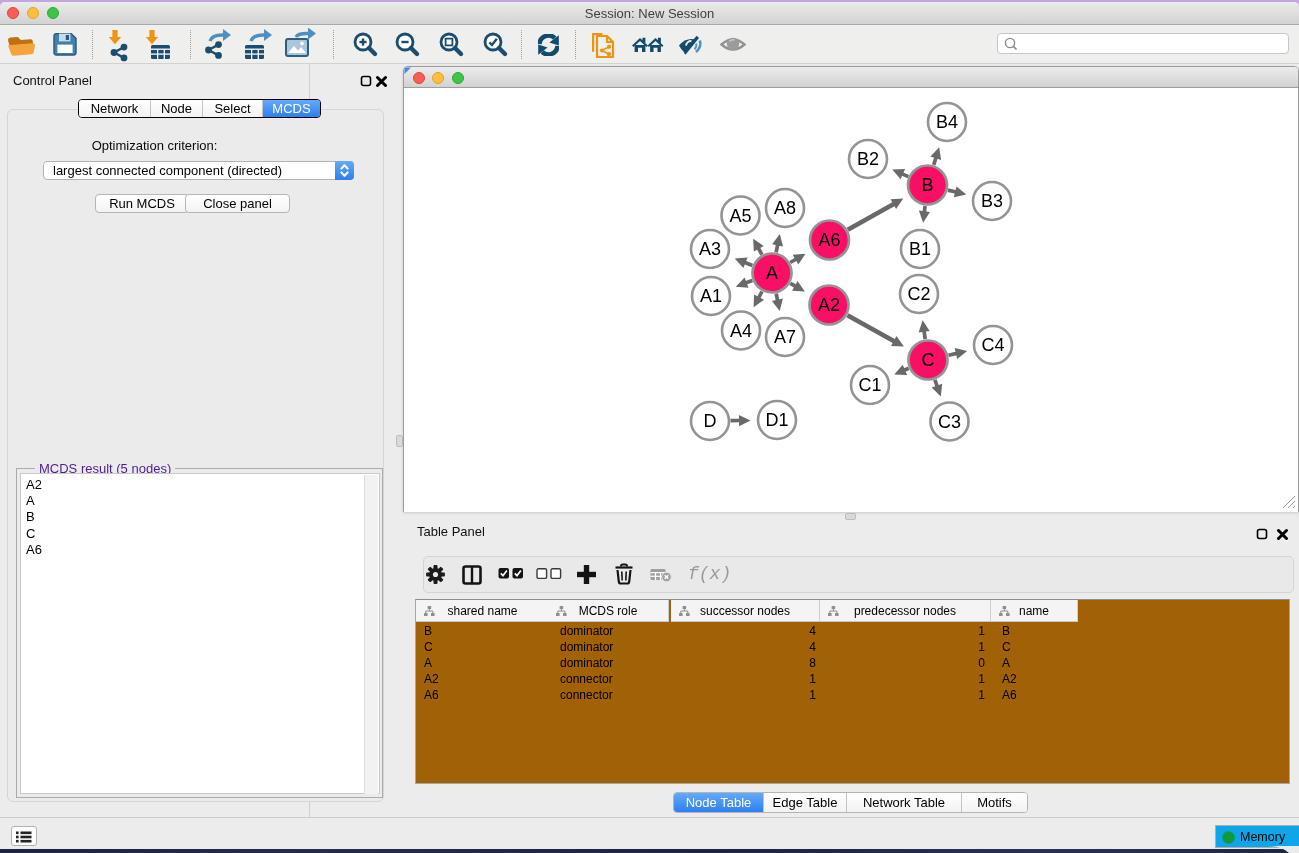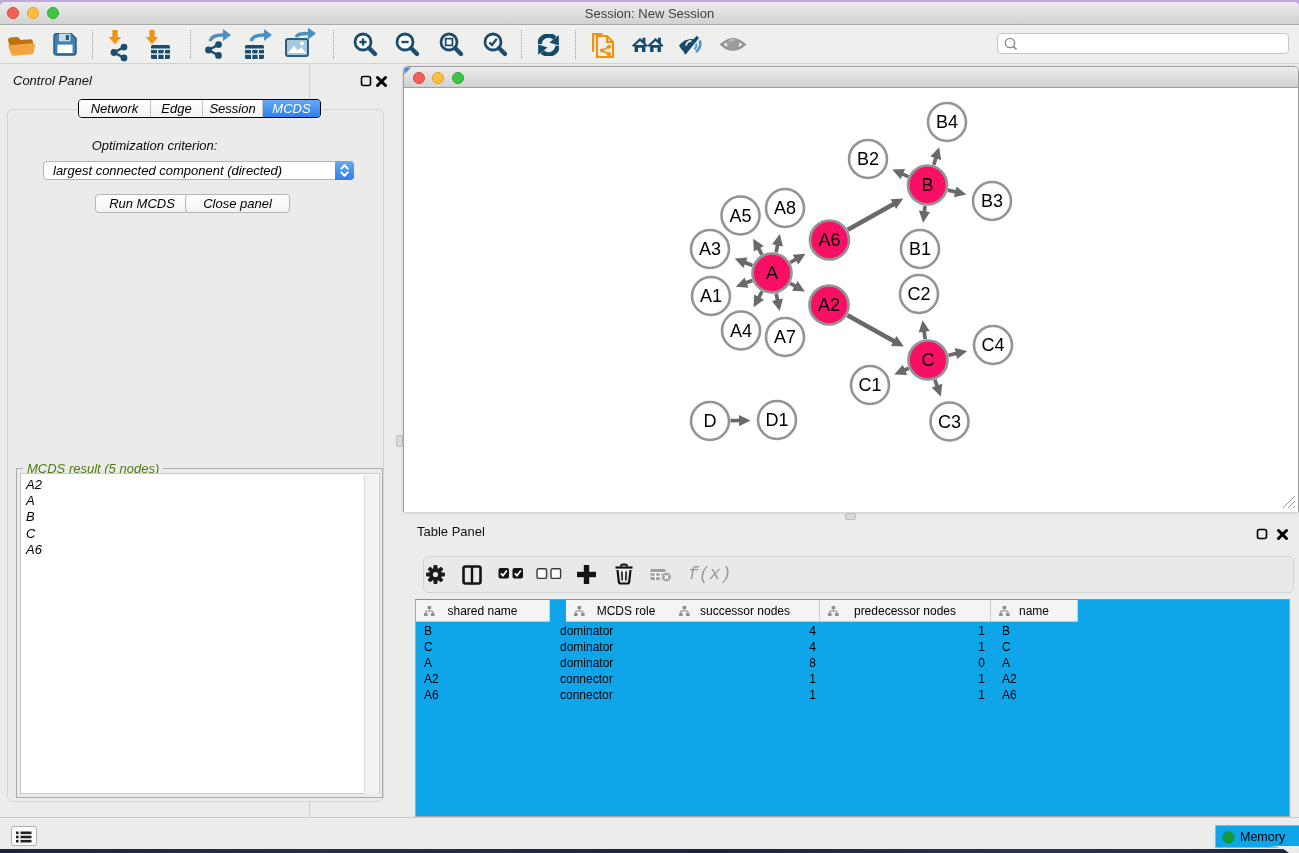--- a/index.html
+++ b/index.html
@@ -9,46 +9,46 @@
 #app{position:absolute;top:2px;left:0;width:1299px;height:845px;background:#ececec;border-radius:5px 5px 0 0;}
 #mactitle{position:absolute;top:0;left:0;width:1299px;height:23px;background:linear-gradient(#ebebeb,#d2d2d2);border-bottom:1px solid #a9a9a9;border-radius:5px 5px 0 0;}
 #mactitle .t{position:absolute;top:4px;left:0;width:100%;text-align:center;font-size:13px;color:#3e3e3e;}
 .tl{position:absolute;border-radius:50%;}
 #mactitle .tl{margin-top:-2px;}
 #toolbar{position:absolute;top:23px;left:0;width:1299px;height:39px;background:#efefee;border-bottom:1px solid #d2d2d2;}
 .tsep{position:absolute;top:5px;height:29px;width:0;border-left:1px dotted #9c9c9c;}
 .ti{position:absolute;}
 #searchbox{position:absolute;left:997px;top:8px;width:292px;height:21px;background:#fff;border:1px solid #c6c6c6;border-radius:4px;}
 
-#cpanel{position:absolute;top:62px;left:0;width:310px;height:753px;background:#ececec;border-right:1px solid #d0d0d0;font-style:italic;}
+#cpanel{position:absolute;top:62px;left:0;width:310px;height:753px;background:#ececec;border-right:1px solid #d0d0d0;}
 .ptitle{font-size:13px;color:#111;}
 .wbtn{position:absolute;}
 #cptabs{position:absolute;top:35px;left:78px;height:19px;display:flex;z-index:5;border:1px solid #000000;border-radius:4px;overflow:hidden;background:#fff;}
 #cptabs div{font-size:13px;color:#000;text-align:center;line-height:17px;background:linear-gradient(#ffffff,#f2f2f2);border-right:1px solid #c3c3c3;}
 #cptabs div:last-child{border-right:none;}
 #cptabs div.sel{background:linear-gradient(#64a9f9,#2e7fee);color:#fff;}
 #cpcontent{position:absolute;top:45px;left:7px;width:377px;height:693px;background:#ebebeb;border:1px solid #d5d5d5;border-radius:6px;}
 #optlabel{position:absolute;top:74px;left:0;width:100%;text-align:center;font-size:13px;color:#0a0a0a;}
 #dropdown{position:absolute;top:97px;left:43px;width:311px;height:19px;background:#fff;border:1px solid #b3b3b3;border-radius:4px;}
 #dropdown .txt{position:absolute;left:9px;top:1px;font-size:13px;color:#000;line-height:16px;}
 #dropdown .step{position:absolute;right:-1px;top:-1px;width:19px;height:19px;border-radius:0 4px 4px 0;background:linear-gradient(#66aaf9,#2d7eee);}
 .btn{position:absolute;background:linear-gradient(#ffffff,#f3f3f3);border:1px solid #b5b5b5;border-radius:4px;font-size:13px;color:#000;text-align:center;}
 #mcdsgroup{position:absolute;left:16px;top:404px;width:367px;height:330px;border:1px solid #ababab;}
-#mcdsgroup .gtitle{position:absolute;top:-8px;left:6px;background:#ebebeb;padding:0 4px;font-size:13px;color:#4d7c0f;}
+#mcdsgroup .gtitle{position:absolute;top:-8px;left:18px;background:#ebebeb;padding:0 4px;font-size:13px;color:#4c1d95;}
 #mcdslist{position:absolute;left:3px;top:4px;width:359.5px;height:321px;background:#fff;border:1px solid #c9c9c9;font-size:13px;color:#000;line-height:16.2px;padding:3px 0 0 5px;}
 #mcdssb{position:absolute;right:1px;top:1px;width:14px;height:319px;background:#f2f2f2;border-left:1px solid #ddd;}
 
 #netwin{position:absolute;top:64px;left:403px;width:896px;height:446px;background:#fff;border:1px solid #9b9b9b;border-radius:5px 5px 0 0;box-shadow:0 1px 3px rgba(0,0,0,.15);}
 #nettitle{position:absolute;top:0;left:0;width:100%;height:21px;background:linear-gradient(#ececec,#d2d2d2);border-bottom:1px solid #9e9e9e;border-radius:4px 4px 0 0;}
 #nettitle .t{position:absolute;top:3px;left:0;width:100%;text-align:center;font-size:13px;font-weight:700;color:#2b2b2b;}
 #netcontent{position:absolute;top:22px;left:0;width:894px;height:423px;background:#fff;overflow:hidden;}
 
 #tpanel{position:absolute;top:519px;left:403px;width:896px;height:296px;background:#ececec;}
 #ttoolbar{position:absolute;top:35px;left:20px;width:871px;height:37px;background:#e9e9e9;border:1px solid #d4d4d4;border-radius:5px;}
-#ttable{position:absolute;top:78px;left:12px;width:875px;height:218px;background:#0ea5e9;border:1px solid #a6a6a6;border-top-color:#8e8e8e;}
+#ttable{position:absolute;top:78px;left:12px;width:875px;height:185px;background:#a16207;border:1px solid #a6a6a6;border-top-color:#8e8e8e;}
 .th{position:absolute;top:0;height:22px;background:#f4f4f4;border-right:1px solid #cfcfcf;border-bottom:1px solid #c6c6c6;font-size:12px;color:#000;text-align:center;line-height:22px;}
 .tr{position:absolute;height:16px;font-size:12px;color:#000;line-height:16px;}
 #btabs{position:absolute;top:271px;left:270px;height:21px;display:flex;border:1px solid #b4b4b4;border-radius:4px;overflow:hidden;background:#fff;}
 #btabs div{font-size:13px;color:#000;text-align:center;line-height:19px;background:linear-gradient(#ffffff,#f2f2f2);border-right:1px solid #c3c3c3;}
 #btabs div:last-child{border-right:none;}
 #btabs div.sel{background:linear-gradient(#64a9f9,#2e7fee);color:#fff;}
 
 #statusbar{position:absolute;top:815px;left:0;width:1299px;height:32px;background:#ececec;border-top:1px solid #cccccc;}
 #listbtn{position:absolute;left:11px;top:8px;width:26px;height:20px;background:#fdfdfd;border:1px solid #b2b2b2;border-radius:3px;}
 #membtn{position:absolute;left:1215px;top:7px;width:95px;height:23px;background:#0ea5e9;border:1px solid #adadad;font-size:12.5px;color:#000;}
@@ -193,22 +193,22 @@
   <div id="cpanel">
     <div class="ptitle" style="position:absolute;left:13px;top:9px;">Control Panel</div>
     <svg class="wbtn" style="left:360px;top:11px" width="12" height="12">
           <rect x="1.5" y="1.5" width="9" height="9" rx="2" fill="none" stroke="#000" stroke-width="1.6"></rect>
         </svg>
     <svg class="wbtn" style="left:375px;top:11px" width="13" height="12">
           <path d="M2.5 2.5 L10.5 10.5 M10.5 2.5 L2.5 10.5" stroke="#000" stroke-width="3" stroke-linecap="round"></path>
         </svg>
     <div id="cptabs">
       <div style="width:72px">Network</div>
-      <div style="width:52px">Edge</div>
-      <div style="width:60px">Session</div>
+      <div style="width:52px">Node</div>
+      <div style="width:60px">Select</div>
       <div class="sel" style="width:57px">MCDS</div>
     </div>
     <div id="cpcontent"></div>
     <div id="dropdown">
           <span class="txt">largest connected component (directed)</span>
       <div class="step"><svg width="19" height="19">
               <path d="M6.3 7.6 L9.5 4.2 L12.7 7.6" fill="none" stroke="#fff" stroke-width="2.1" stroke-linecap="round" stroke-linejoin="round"></path>
               <path d="M6.3 11.4 L9.5 14.8 L12.7 11.4" fill="none" stroke="#fff" stroke-width="2.1" stroke-linecap="round" stroke-linejoin="round"></path>
             </svg></div>
     </div>
@@ -385,21 +385,21 @@
     </div>
     <div id="ttable">
       <div class="th" style="left:0px;width:134px;"><svg width="11" height="11" style="position:absolute;left:8px;top:6px">
               <g fill="#8e8e8e">
                 <rect x="3.6" y="0" width="3.6" height="3" rx="0.5"></rect>
                 <rect x="0" y="7" width="3.6" height="3" rx="0.5"></rect>
                 <rect x="7" y="7" width="3.6" height="3" rx="0.5"></rect>
               </g>
               <path d="M5.4 3 v2 M1.8 7 V5 h7 v2" fill="none" stroke="#8e8e8e" stroke-width="1"></path>
             </svg>shared name</div>
-      <div class="th" style="left:150px;width:121px;"><svg width="11" height="11" style="position:absolute;left:8px;top:6px">
+      <div class="th" style="left:132px;width:121px;"><svg width="11" height="11" style="position:absolute;left:8px;top:6px">
               <g fill="#8e8e8e">
                 <rect x="3.6" y="0" width="3.6" height="3" rx="0.5"></rect>
                 <rect x="0" y="7" width="3.6" height="3" rx="0.5"></rect>
                 <rect x="7" y="7" width="3.6" height="3" rx="0.5"></rect>
               </g>
               <path d="M5.4 3 v2 M1.8 7 V5 h7 v2" fill="none" stroke="#8e8e8e" stroke-width="1"></path>
             </svg>MCDS role</div>
       <div class="th" style="left:255px;width:149px;"><svg width="11" height="11" style="position:absolute;left:8px;top:6px">
               <g fill="#8e8e8e">
                 <rect x="3.6" y="0" width="3.6" height="3" rx="0.5"></rect>
@@ -443,20 +443,26 @@
       <div class="tr" style="left:144px;top:71px;">connector</div>
       <div class="tr" style="left:300px;top:71px;width:100px;text-align:right;">1</div>
       <div class="tr" style="left:469px;top:71px;width:100px;text-align:right;">1</div>
       <div class="tr" style="left:586px;top:71px;">A2</div>
       <div class="tr" style="left:8px;top:87px;">A6</div>
       <div class="tr" style="left:144px;top:87px;">connector</div>
       <div class="tr" style="left:300px;top:87px;width:100px;text-align:right;">1</div>
       <div class="tr" style="left:469px;top:87px;width:100px;text-align:right;">1</div>
       <div class="tr" style="left:586px;top:87px;">A6</div>
     </div>
+    <div id="btabs">
+      <div class="sel" style="width:90px">Node Table</div>
+      <div style="width:83px">Edge Table</div>
+      <div style="width:115px">Network Table</div>
+      <div style="width:65px">Motifs</div>
+    </div>
   </div>
   <div id="statusbar">
     <div id="listbtn">
           <svg width="24" height="18" style="position:absolute;left:3px;top:3px">
             <g fill="#222">
               <rect x="1" y="1.5" width="2.6" height="2.6"></rect>
               <rect x="5.5" y="1.5" width="11" height="2.6"></rect>
               <rect x="1" y="5.7" width="2.6" height="2.6"></rect>
               <rect x="5.5" y="5.7" width="11" height="2.6"></rect>
               <rect x="1" y="9.9" width="2.6" height="2.6"></rect>

